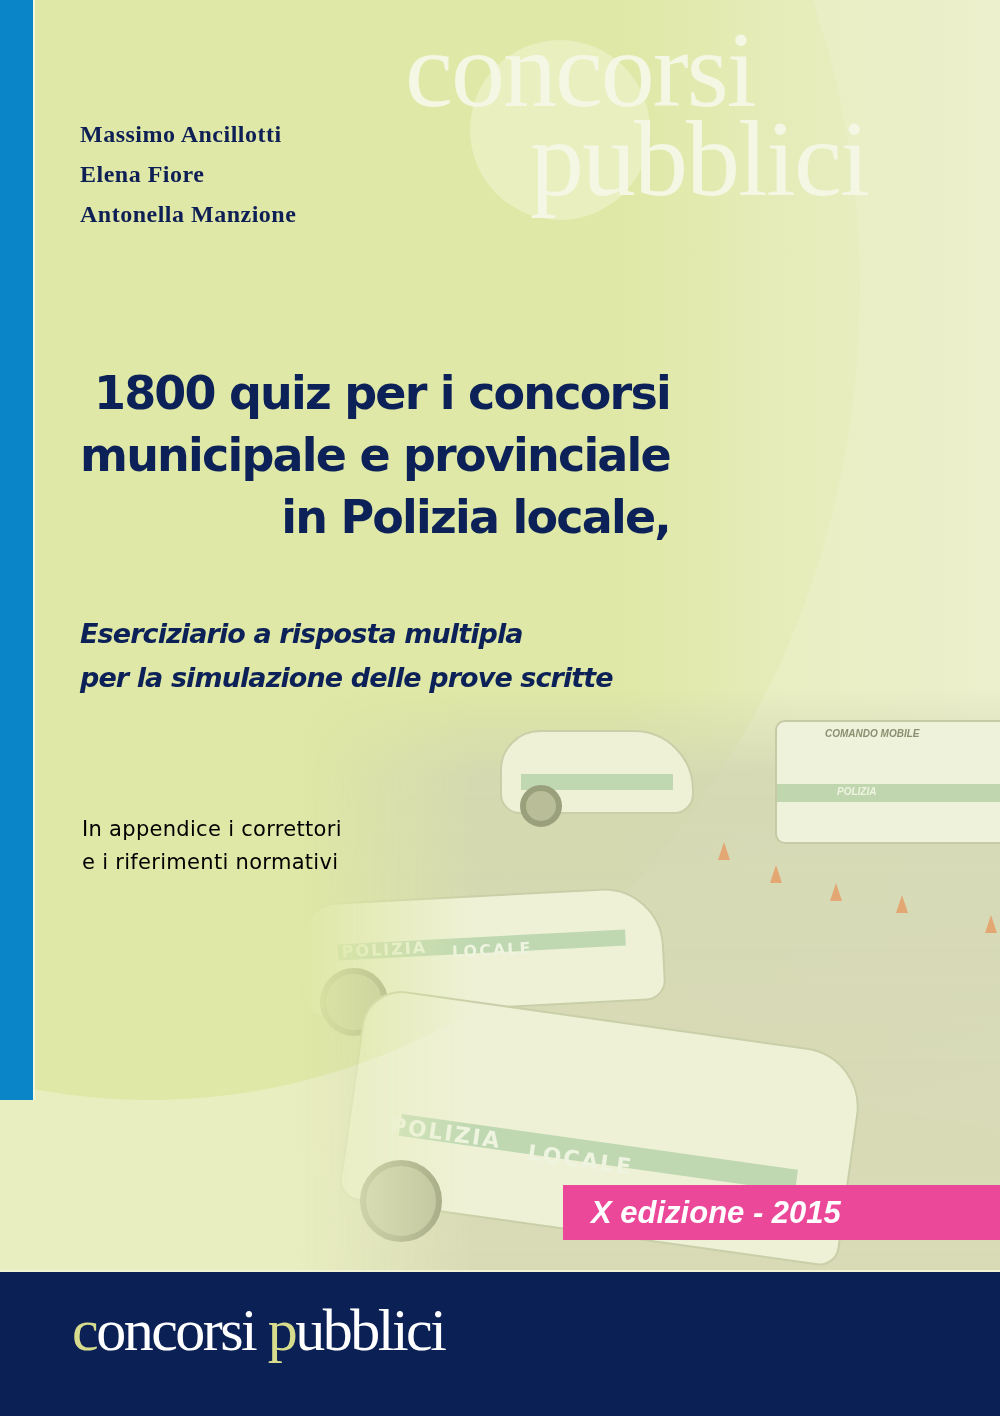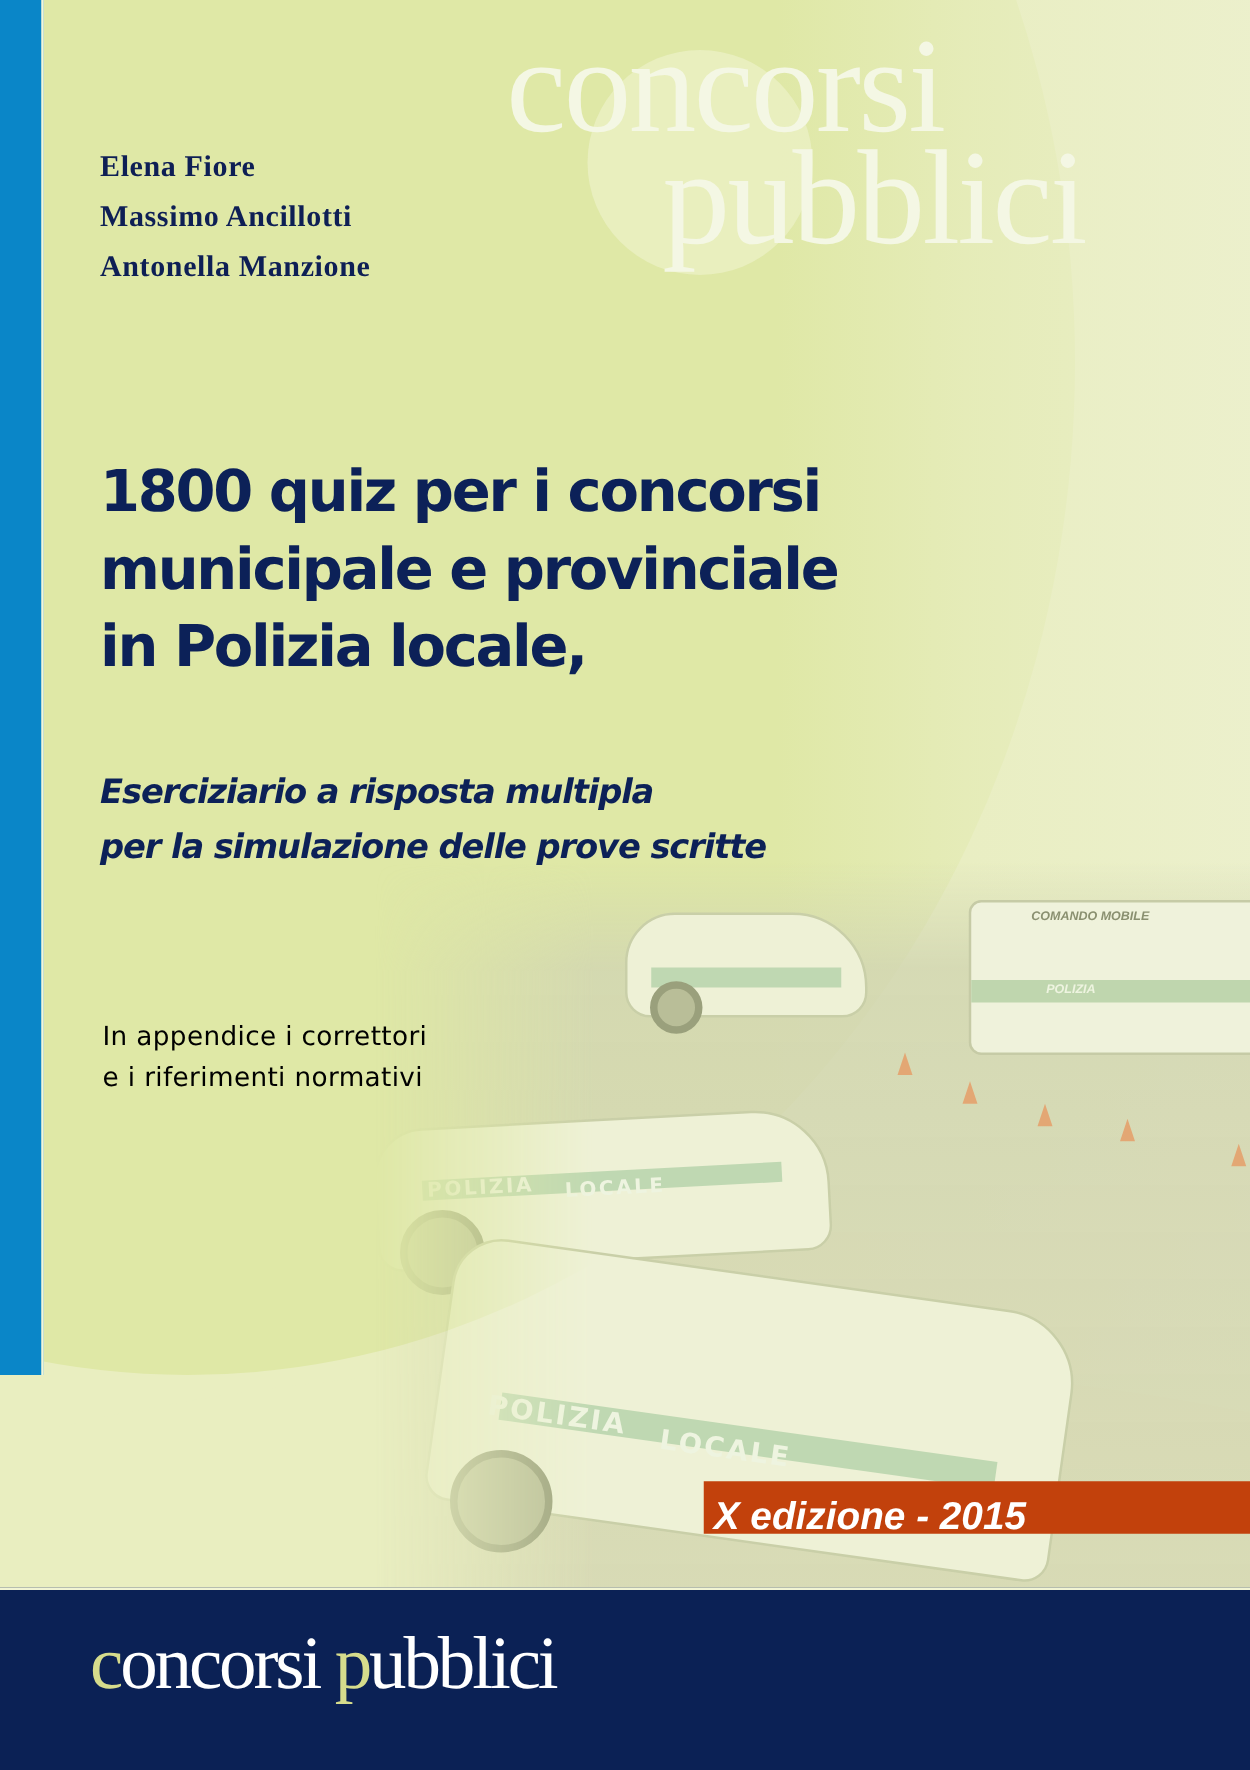--- a/index.html
+++ b/index.html
@@ -42,30 +42,30 @@
   .watermark { position: absolute; font-family: "Liberation Serif", "DejaVu Serif", serif; color: #f4f7e4;
     font-size: 108px; line-height: 1; letter-spacing: -2px; }
   .wm-1 { left: 405px; top: 16px; }
   .wm-2 { left: 530px; top: 105px; }
 
   .authors { position: absolute; left: 80px; top: 114px; }
   .author { font-family: "Liberation Serif", "DejaVu Serif", serif; font-weight: bold; color: #0e1f55;
     font-size: 24px; line-height: 40px; letter-spacing: 0.5px; }
 
   .title { position: absolute; left: 80px; top: 362px; color: #0c2158; font-family: "DejaVu Sans", sans-serif;
-    font-weight: bold; font-size: 46px; line-height: 62px; letter-spacing: -1.8px; }
+    font-weight: bold; font-size: 46px; line-height: 62px; letter-spacing: -1.8px; text-align: right; }
   .title div { white-space: nowrap; }
   .subtitle { position: absolute; left: 80px; top: 612px; color: #0c2158; font-family: "DejaVu Sans", sans-serif;
     font-weight: bold; font-size: 27px; line-height: 44px; letter-spacing: -0.9px; font-style: italic; }
   .appendix { position: absolute; left: 82px; top: 813px; color: #000000; font-family: "DejaVu Sans", sans-serif;
     font-weight: normal; font-size: 21px; line-height: 33px; letter-spacing: 0.3px; }
 
-  .edition { position: absolute; left: 563px; top: 1185px; width: 437px; height: 42px; background: #c2410c;
+  .edition { position: absolute; left: 563px; top: 1185px; width: 437px; height: 55px; background: #ec4899;
     color: #ffffff; font-family: "Liberation Sans", sans-serif; font-weight: bold; font-style: italic;
-    font-size: 31px; line-height: 55px; box-sizing: border-box; padding-left: 8px; }
+    font-size: 31px; line-height: 55px; box-sizing: border-box; padding-left: 28px; }
 
   .footer { position: absolute; left: 0; top: 1270px; width: 1000px; height: 146px; background: #0b2155;
     border-top: 2px solid #f1f4d4; }
   .series { position: absolute; left: 72px; top: 24px; font-family: "Liberation Serif", "DejaVu Serif", serif;
     font-size: 60px; color: #ffffff; letter-spacing: -2.5px; }
   .series .accent { color: #d6dc8c; }
   .publisher { position: absolute; left: 832px; top: 24px; width: 100px; }
   .logo-mark { position: relative; width: 100px; height: 62px; }
   .logo-mark .bar-v { position: absolute; top: 0; width: 13px; height: 62px; background: #f4f6f2; }
   .logo-mark .bar-h { position: absolute; left: 52px; width: 48px; height: 16px; background: #f4f6f2; }
@@ -113,22 +113,22 @@
       <span class="label" style="left:40px; top:120px; font-size:22px;">POLIZIA</span>
       <span class="label" style="left:180px; top:128px; font-size:22px;">LOCALE</span>
     </div>
     <div class="wheel" style="left:60px; top:470px; width:70px; height:70px;"></div>
   </div>
 
   <div class="watermark wm-1">concorsi</div>
   <div class="watermark wm-2">pubblici</div>
 
   <div class="authors">
+    <div class="author">Massimo Ancillotti</div>
     <div class="author">Elena Fiore</div>
-    <div class="author">Massimo Ancillotti</div>
     <div class="author">Antonella Manzione</div>
   </div>
 
   <div class="title">
     <div>1800 quiz per i concorsi</div>
     <div>municipale e provinciale</div>
     <div>in Polizia locale,</div>
   </div>
 
   <div class="subtitle">

